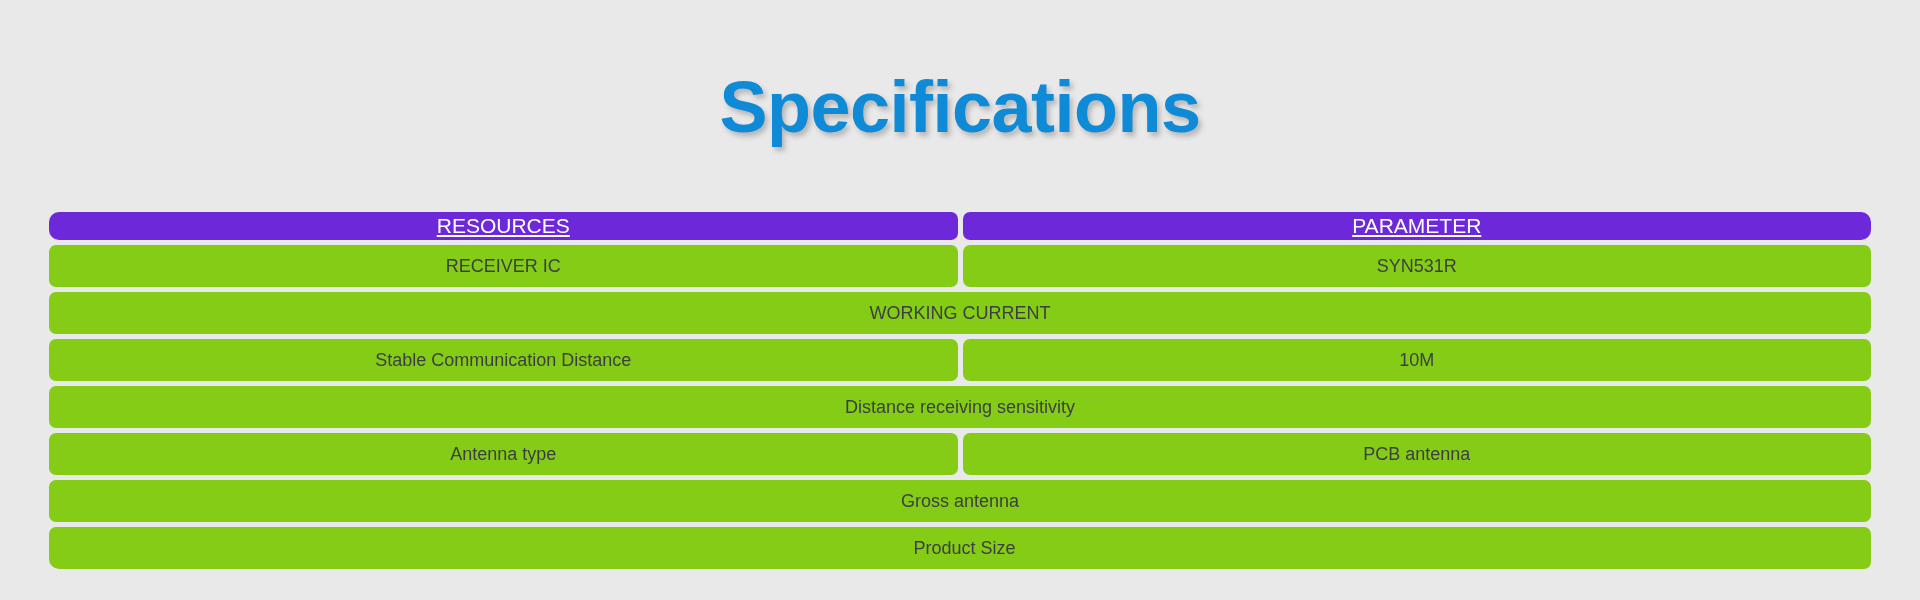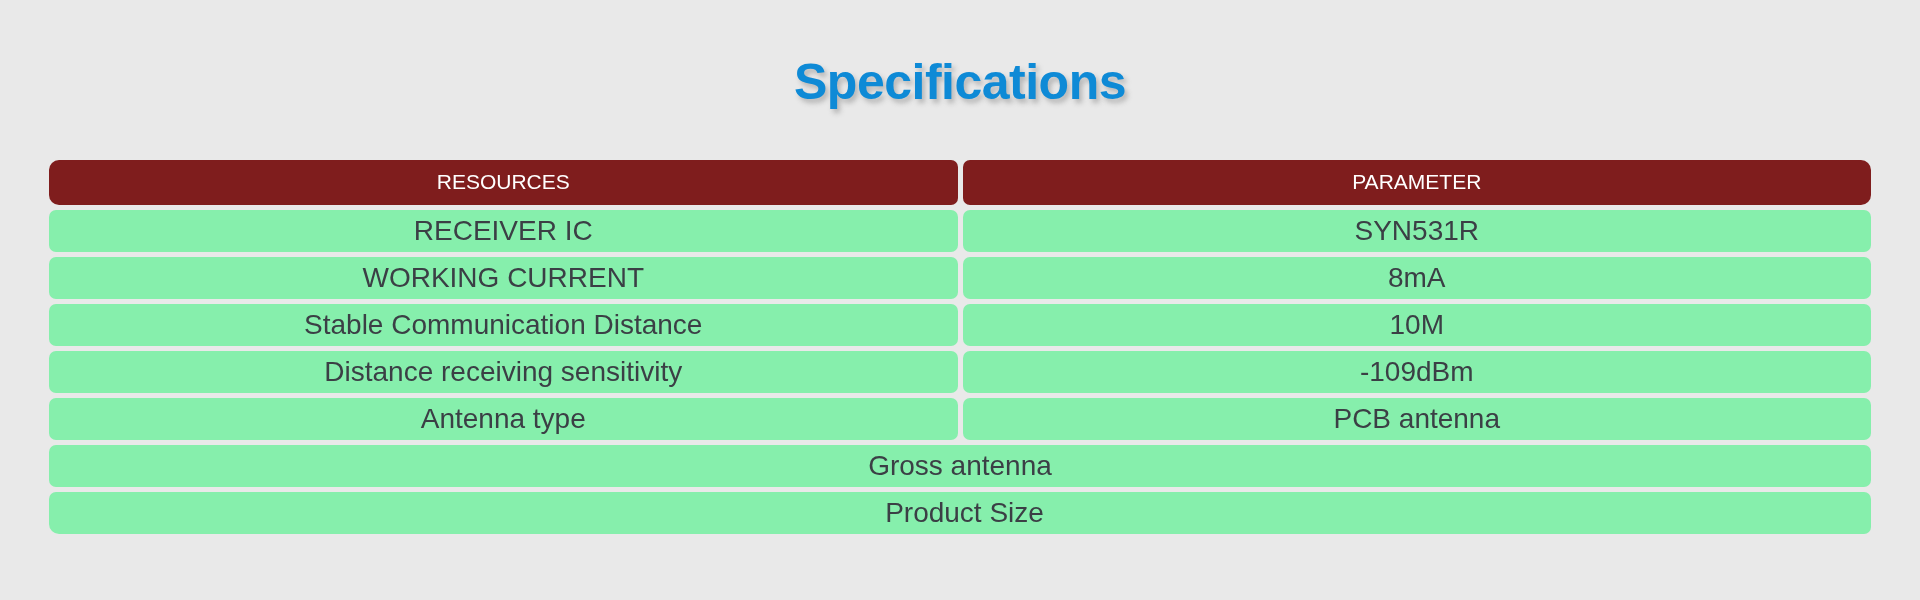--- a/index.html
+++ b/index.html
@@ -22,21 +22,21 @@
   }
 
   
   .title-wrap {
     width: 100%;
     text-align: center;
     padding-top: 22px;
   }
   .title {
     display: inline-block;
-    font-size: 50px;
+    font-size: 72px;
     font-weight: bold;
     color: #0e8ad6;
     letter-spacing: -0.5px;
     text-shadow: 3px 4px 5px rgba(120,120,120,0.45);
     line-height: 1.05;
   }
 
   
   .table {
     margin: 0 auto;
@@ -52,34 +52,35 @@
     margin-bottom: 5px;
   }
 
   .cell {
     flex: 1 1 0;
     box-sizing: border-box;
     height: 42px;
     display: flex;
     align-items: center;
     justify-content: center;
-    font-size: 28px;
+    font-size: 18px;
     color: #3b3f45;
-    background: #86efac;
+    background: #84cc16;
     border-radius: 7px;
     white-space: nowrap;
     overflow: hidden;
   }
 
   .row-header .cell {
-    background: #7f1d1d;
+    background: #6d28d9;
     color: #ffffff;
-    height: 45px;
+    height: 28px;
     font-size: 21px;
     border-radius: 10px 10px 7px 7px;
+    text-decoration: underline;
   }
 
   .row-header .cell.cell-left  { border-radius: 10px 7px 7px 10px; }
   .row-header .cell.cell-right { border-radius: 7px 10px 10px 7px; text-align: right; }
 
   .row-last .cell.cell-left  { border-radius: 7px 7px 7px 10px; padding-left: 9px; }
   .row-last .cell.cell-right { border-radius: 7px 7px 10px 7px; }
 </style>
 </head>
 <body>
@@ -97,31 +98,29 @@
       <div class="cell cell-right">PARAMETER</div>
     </div>
 
     <div class="row">
       <div class="cell cell-left">RECEIVER IC</div>
       <div class="cell cell-right">SYN531R</div>
     </div>
 
     <div class="row">
       <div class="cell cell-left">WORKING CURRENT</div>
-      <div class="cell cell-right">8mA</div>
     </div>
 
     <div class="row">
       <div class="cell cell-left">Stable Communication Distance</div>
       <div class="cell cell-right">10M</div>
     </div>
 
     <div class="row">
       <div class="cell cell-left">Distance receiving sensitivity</div>
-      <div class="cell cell-right">-109dBm</div>
     </div>
 
     <div class="row">
       <div class="cell cell-left">Antenna type</div>
       <div class="cell cell-right">PCB antenna</div>
     </div>
 
 
     <div class="row">
       <div class="cell cell-left">Gross antenna</div>

